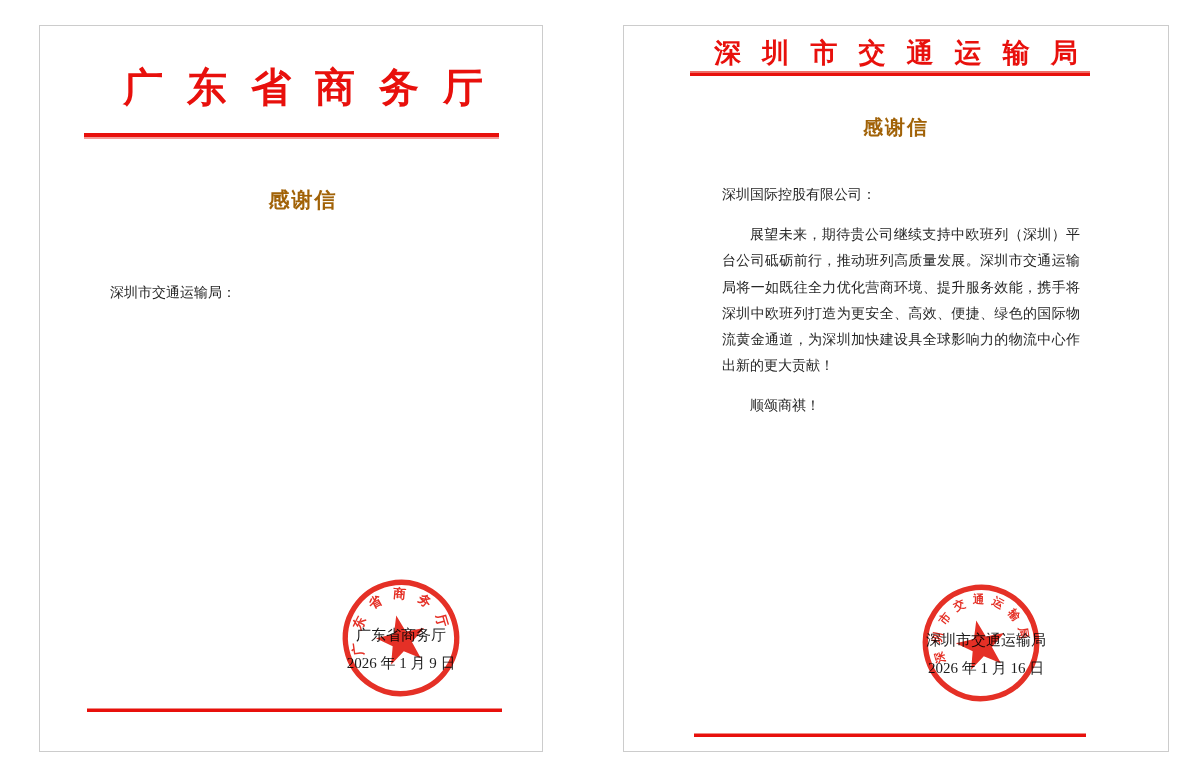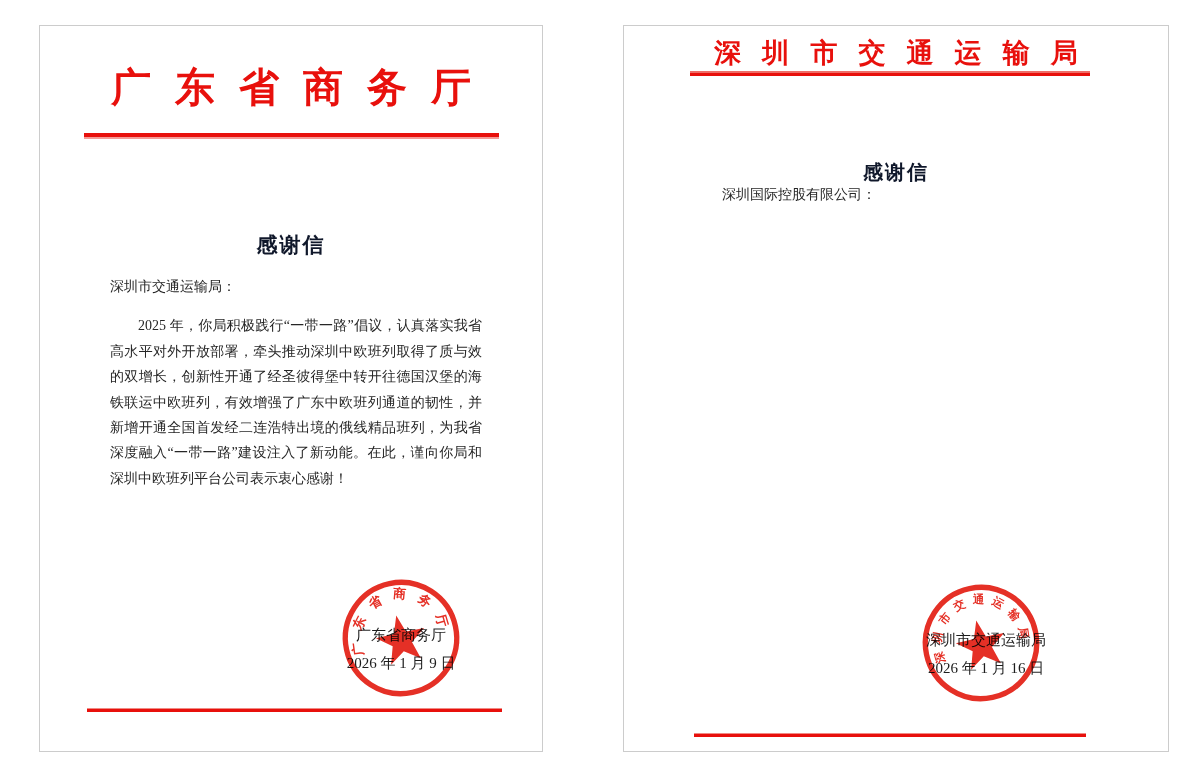--- a/index.html
+++ b/index.html
@@ -8,21 +8,21 @@
     --ink:#262626;
   }
   *{margin:0;padding:0;box-sizing:border-box;}
   html,body{width:1200px;height:780px;background:#ffffff;overflow:hidden;}
   body{position:relative;font-family:"Liberation Serif","DejaVu Serif",serif;}
 
   .page{
     position:absolute;top:25px;height:727px;background:#ffffff;
     border:1px solid #cccccc;
   }
-  .page-left{left:39px;width:504px;}
+  .page-left{left:39px;width:504px;padding-left:12px;}
   .page-right{left:623px;width:546px;}
 
   .org{
     position:absolute;width:100%;text-align:center;color:var(--accent,#e8100c);
     font-weight:bold;white-space:nowrap;
   }
   .org-l{top:40px;font-size:40px;line-height:44px;letter-spacing:0.60em;text-indent:0.60em;}
   .org-r{top:12px;font-size:27px;line-height:30px;letter-spacing:0.78em;text-indent:0.78em;}
 
   .rule{position:absolute;}
@@ -33,28 +33,28 @@
     border-top:2px solid #ef6e68;
     border-bottom:3px solid var(--accent,#e8100c);}
   .foot-rule-l{top:682px;left:47px;width:415px;height:3px;
     border-top:1px solid #f08a84;
     border-bottom:3px solid var(--accent,#e8100c);}
   .foot-rule-r{top:707px;left:70px;width:392px;height:3px;
     border-top:1px solid #f08a84;
     border-bottom:3px solid var(--accent,#e8100c);}
 
   .ltitle{
-    position:absolute;width:100%;text-align:center;color:#0f172a;
-    font-weight:bold;letter-spacing:2px;margin-top:45px;
+    position:absolute;width:100%;text-align:center;color:#a16207;
+    font-weight:bold;letter-spacing:2px;
   }
   .ltitle-l{top:160px;font-size:21px;}
   .ltitle-r{top:88px;font-size:20px;}
 
   .letter-body{position:absolute;color:var(--ink,#262626);text-align:justify;}
-  .body-l{top:234px;left:56px;width:400px;font-size:14px;line-height:25.4px;}
+  .body-l{top:240px;left:56px;width:400px;font-size:14px;line-height:25.4px;}
   .body-r{top:142px;left:84px;width:386px;font-size:14px;line-height:26.2px;}
   .letter-body p{margin:14px;}
   .para,.closing{text-indent:2em;}
 
   .sig{position:absolute;width:220px;text-align:center;color:#1d1d1d;
     font-size:15px;line-height:28px;}
   .sig-l{top:595px;left:251px;}
   .sig-r{top:600px;left:252px;}
 
   .seal{position:absolute;width:122px;height:122px;color:var(--seal,#e32015);
@@ -74,21 +74,20 @@
 
 <main>
 
   <section class="page page-left">
     <h1 class="org org-l">广东省商务厅</h1>
     <div class="rule head-rule-l"></div>
     <h2 class="ltitle ltitle-l">感谢信</h2>
 
     <div class="letter-body body-l">
       <p class="salutation">深圳市交通运输局：</p>
-      <p class="para">2025 年，你局积极践行“一带一路”倡议，认真落实我省高水平对外开放部署，牵头推动深圳中欧班列取得了质与效的双增长，创新性开通了经圣彼得堡中转开往德国汉堡的海铁联运中欧班列，有效增强了广东中欧班列通道的韧性，并新增开通全国首发经二连浩特出境的俄线精品班列，为我省深度融入“一带一路”建设注入了新动能。在此，谨向你局和深圳中欧班列平台公司表示衷心感谢！</p>
     </div>
 
     <div class="sig sig-l">
       <p>广东省商务厅</p>
       <p>2026 年 1 月 9 日</p>
     </div>
 
     <div class="seal seal-l">
       <svg viewBox="0 0 160 160" aria-hidden="true">
         <defs>
@@ -105,20 +104,22 @@
     <div class="rule foot-rule-l"></div>
   </section>
 
   <section class="page page-right">
     <h1 class="org org-r">深圳市交通运输局</h1>
     <div class="rule head-rule-r"></div>
     <h2 class="ltitle ltitle-r">感谢信</h2>
 
     <div class="letter-body body-r">
       <p class="salutation">深圳国际控股有限公司：</p>
+      <p class="para">展望未来，期待贵公司继续支持中欧班列（深圳）平台公司砥砺前行，推动班列高质量发展。深圳市交通运输局将一如既往全力优化营商环境、提升服务效能，携手将深圳中欧班列打造为更安全、高效、便捷、绿色的国际物流黄金通道，为深圳加快建设具全球影响力的物流中心作出新的更大贡献！</p>
+      <p class="closing">顺颂商祺！</p>
     </div>
 
     <div class="sig sig-r">
       <p>深圳市交通运输局</p>
       <p>2026 年 1 月 16 日</p>
     </div>
 
     <div class="seal seal-r">
       <svg viewBox="0 0 160 160" aria-hidden="true">
         <defs>

